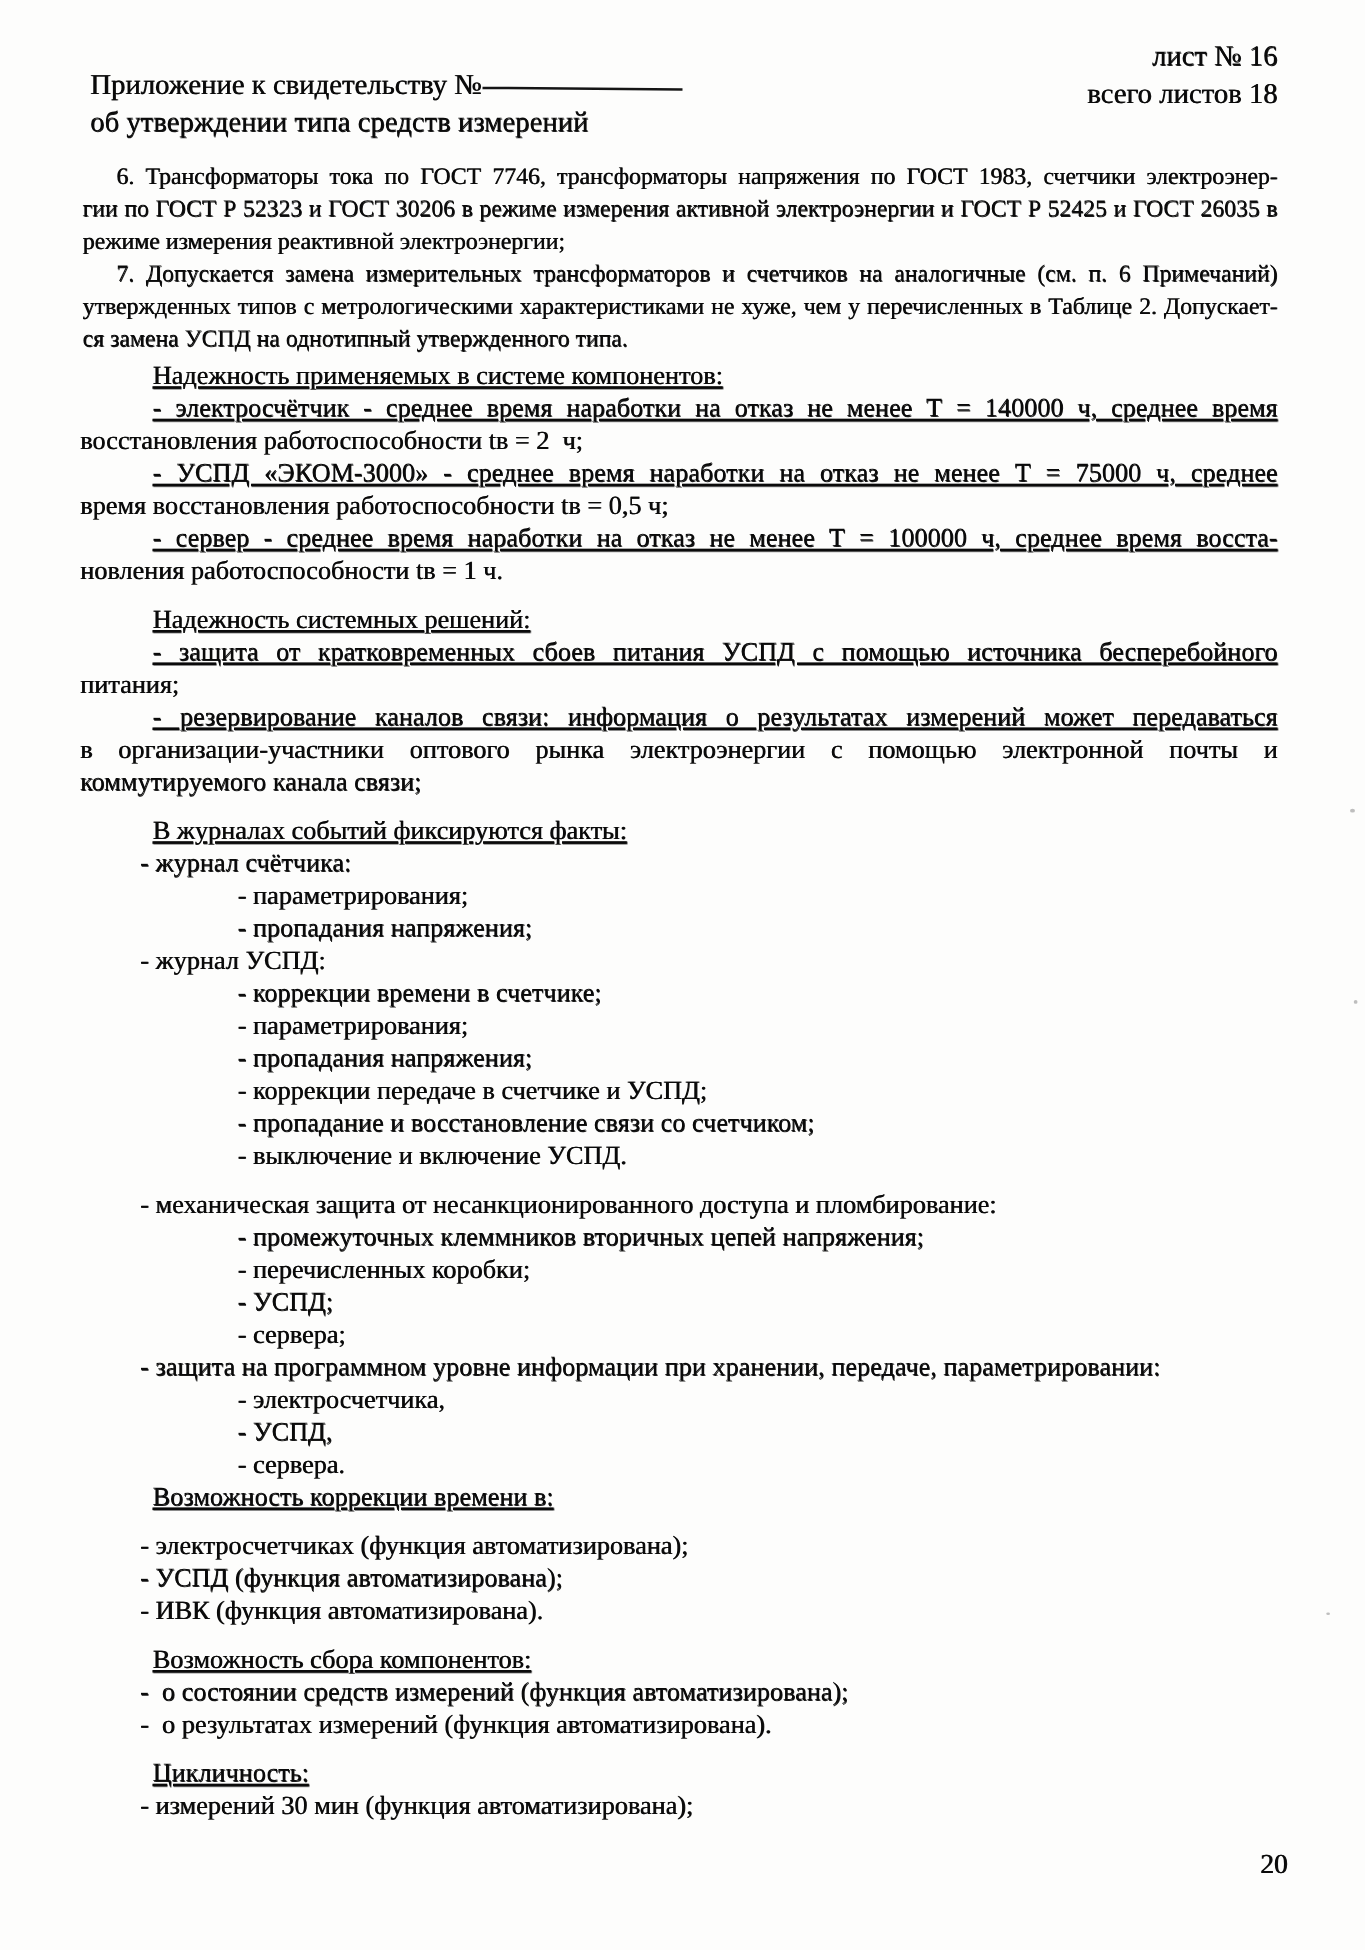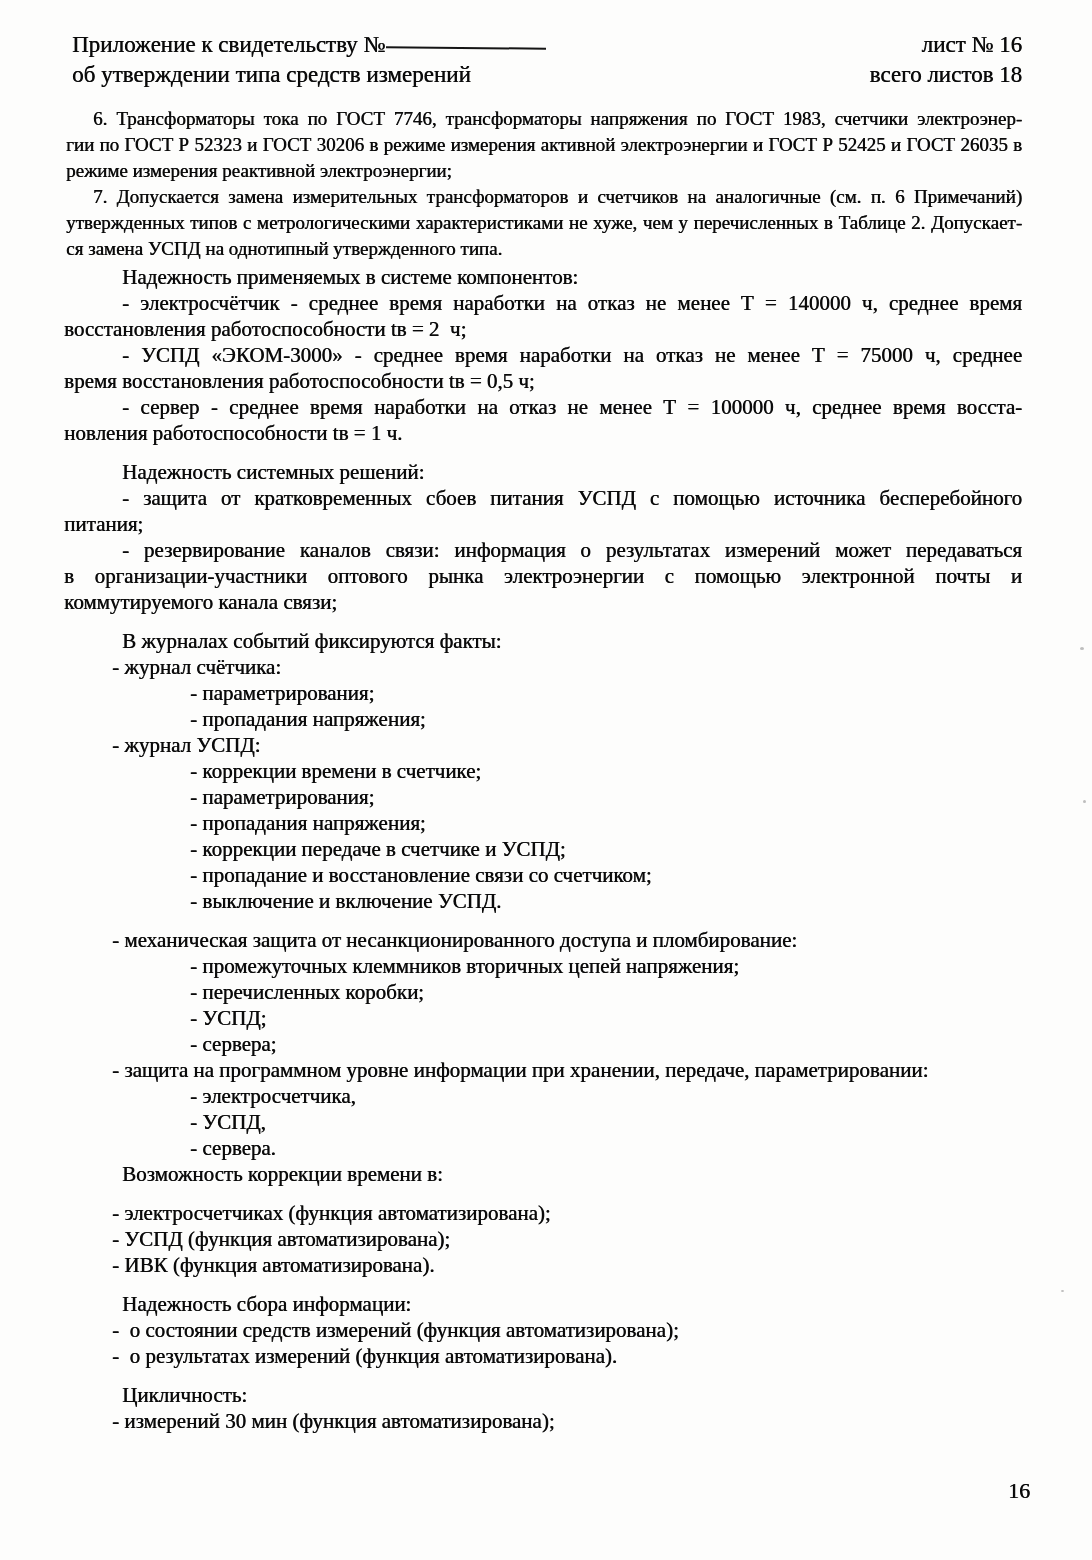--- a/index.html
+++ b/index.html
@@ -14,21 +14,21 @@
     text-shadow: 0.5px 0.4px 0 #1a1a1a;
   }
   .header {
     display:flex;
     justify-content:space-between;
     align-items:flex-start;
     padding:30px 70px 0 72px;
     font-size:23px;
     line-height:30px;
   }
-  .header-left { text-align:left; }
+  .header-left { text-align:left;margin-top:23px; }
   .header-right { text-align:right; }
   .blank-line {
     display:inline-block;
     width:160px;
     height:2px;
     border-bottom:2.5px solid #151515;
     transform:translateY(-3px) rotate(0.5deg);
     margin-left:1px;
   }
   .notes {
@@ -37,21 +37,21 @@
     line-height:26px;
   }
   .doc-body {
     margin:2px 70px 0 64px;
     font-size:21px;
     line-height:26px;
   }
   .ln { min-height:26px; }
   .ln:not(.j) { white-space:pre-wrap; }
   .nind { padding-left:27px; }
-  .ind  { padding-left:58px; }
+  .ind  { padding-left:58px;text-decoration:underline; }
   .dash { padding-left:48px; }
   .sub  { padding-left:126px; }
   .j { text-align:justify; text-align-last:justify; }
   .spacer { height:13px; }
   .page-number {
     position:absolute;
     right:62px; bottom:56px;
     font-size:22px;
   }
   .speck {
@@ -125,26 +125,26 @@
       <div class="ln dash">- защита на программном уровне информации при хранении, передаче, параметрировании:</div>
       <div class="ln sub">- электросчетчика,</div>
       <div class="ln sub">- УСПД,</div>
       <div class="ln sub">- сервера.</div>
       <div class="ln ind">Возможность коррекции времени в:</div>
       <div class="spacer"></div>
       <div class="ln dash">- электросчетчиках (функция автоматизирована);</div>
       <div class="ln dash">- УСПД (функция автоматизирована);</div>
       <div class="ln dash">- ИВК (функция автоматизирована).</div>
       <div class="spacer"></div>
-      <div class="ln ind">Надежность сбора информации:</div>
+      <div class="ln ind">Возможность сбора компонентов:</div>
       <div class="ln dash">-  о состоянии средств измерений (функция автоматизирована);</div>
       <div class="ln dash">-  о результатах измерений (функция автоматизирована).</div>
       <div class="spacer"></div>
       <div class="ln ind">Цикличность:</div>
       <div class="ln dash">- измерений 30 мин (функция автоматизирована);</div>
     </div>
 
-  <div class="page-number">16</div>
+  <div class="page-number">20</div>
 
   <div class="speck speck1"></div>
   <div class="speck speck2"></div>
   <div class="speck speck3"></div>
 </div>
 
 </body></html>

